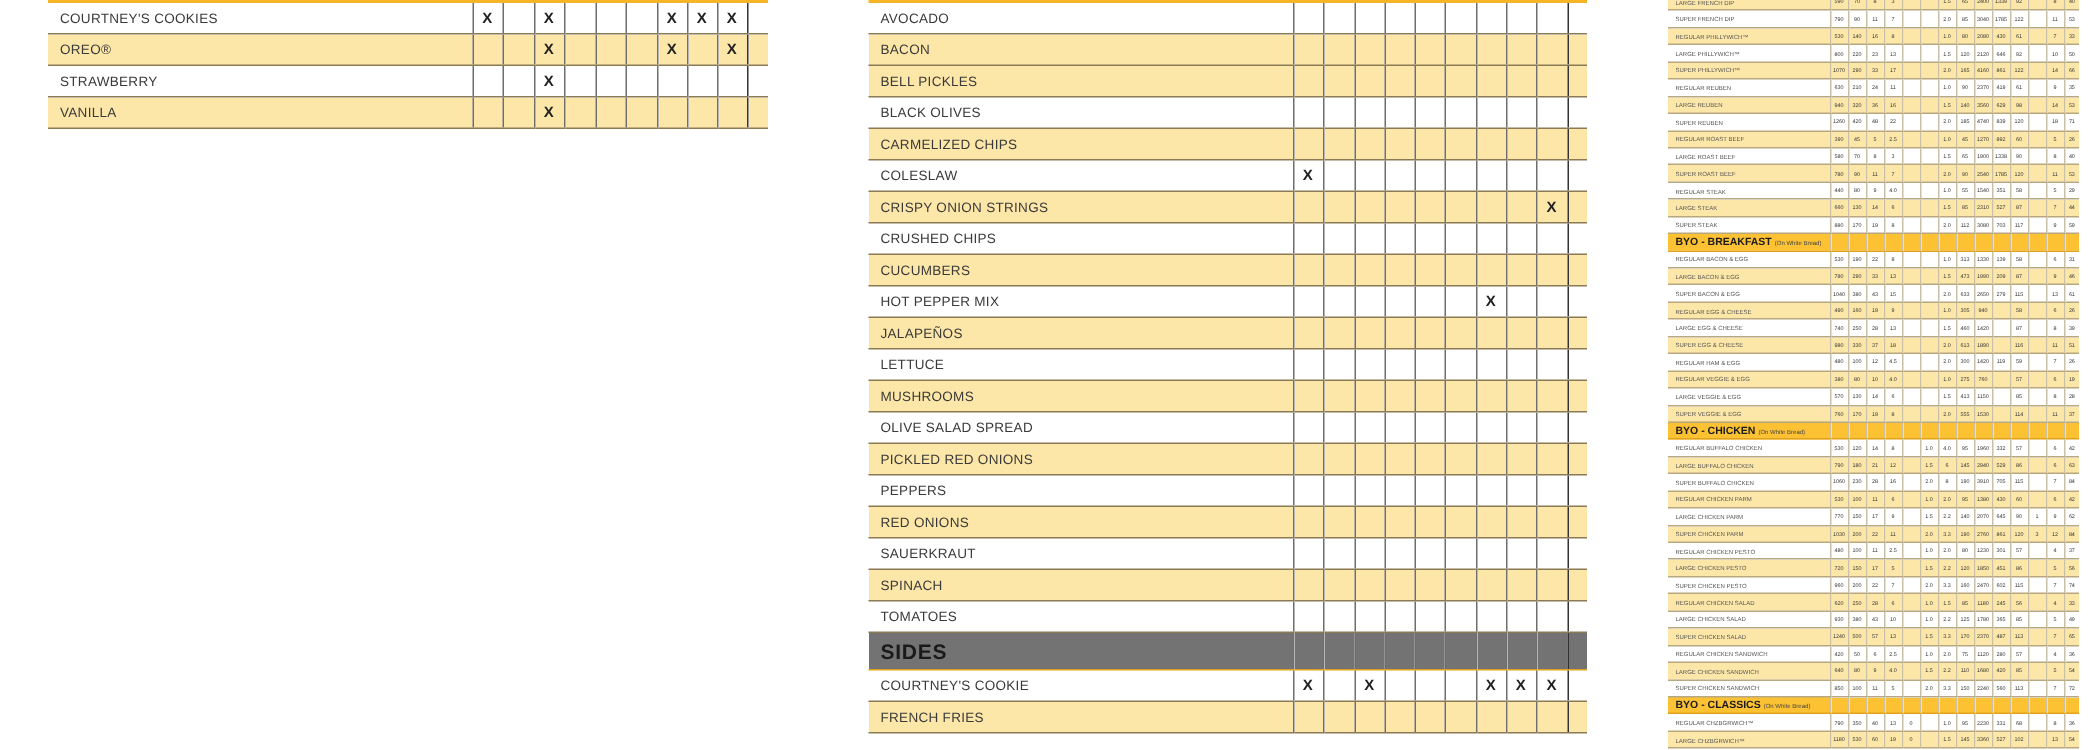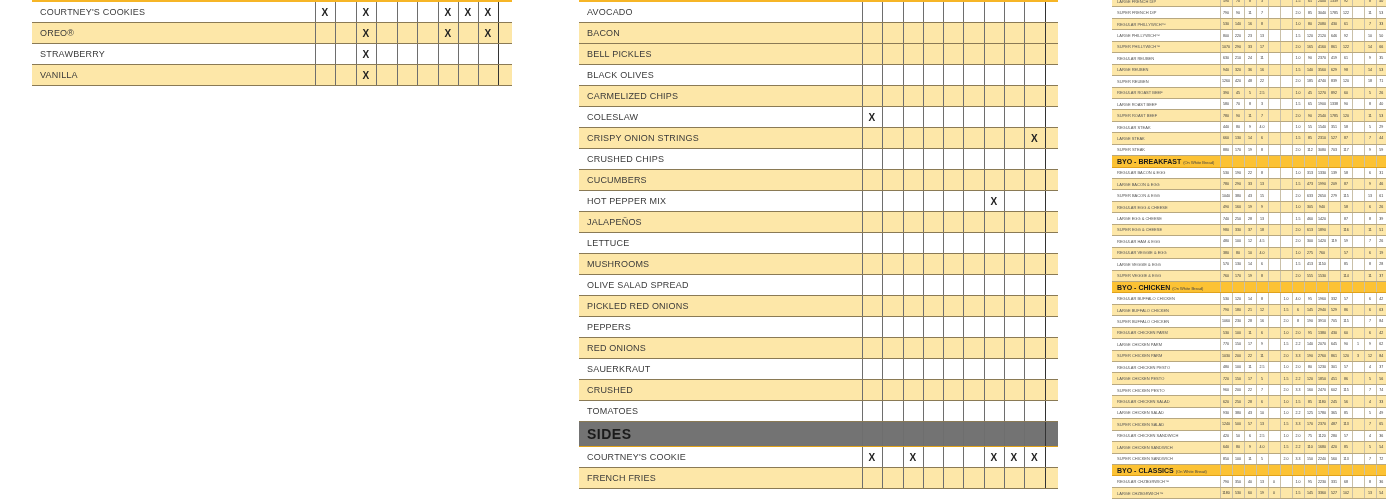--- a/index.html
+++ b/index.html
@@ -350,21 +350,21 @@
           <td class="c"></td>
           <td class="c"></td>
           <td class="c"></td>
           <td class="c"></td>
           <td class="c"></td>
           <td class="c"></td>
           <td class="c"></td>
           <td class="c last"></td>
         </tr>
         <tr class="even">
-          <td class="name">CRUSHED</td>
+          <td class="name">SPINACH</td>
           <td class="c"></td>
           <td class="c"></td>
           <td class="c"></td>
           <td class="c"></td>
           <td class="c"></td>
           <td class="c"></td>
           <td class="c"></td>
           <td class="c"></td>
           <td class="c"></td>
           <td class="c last"></td>

